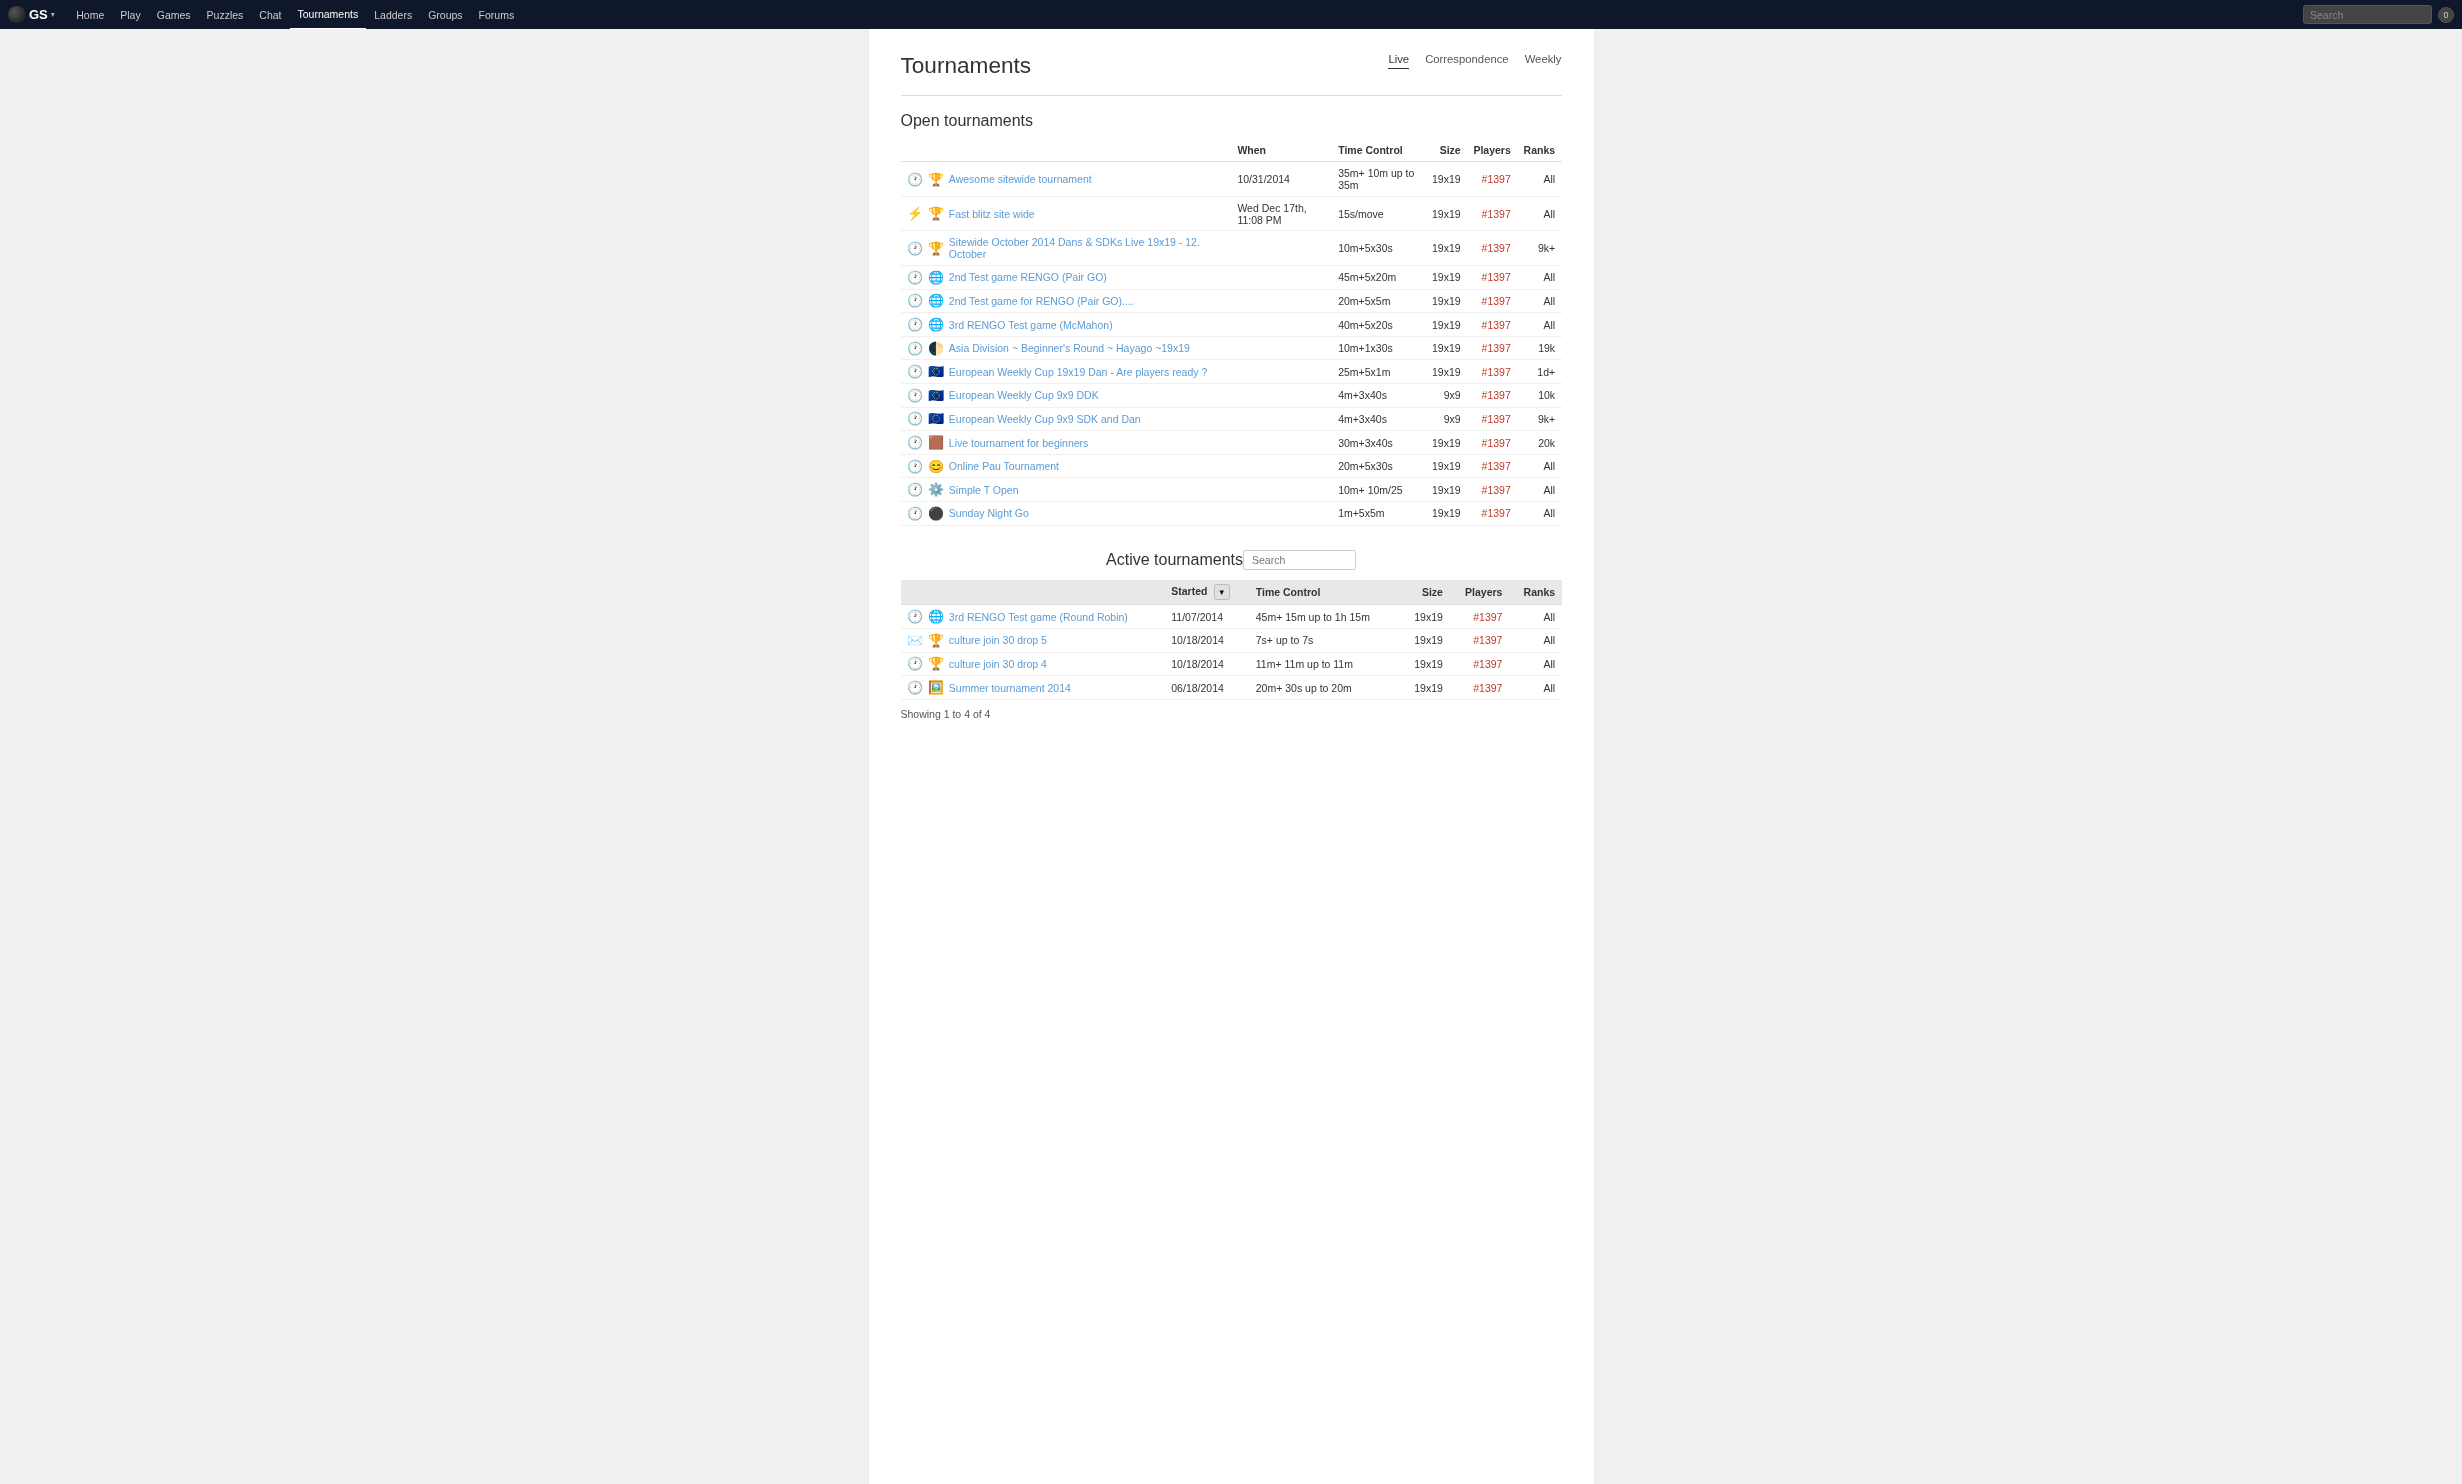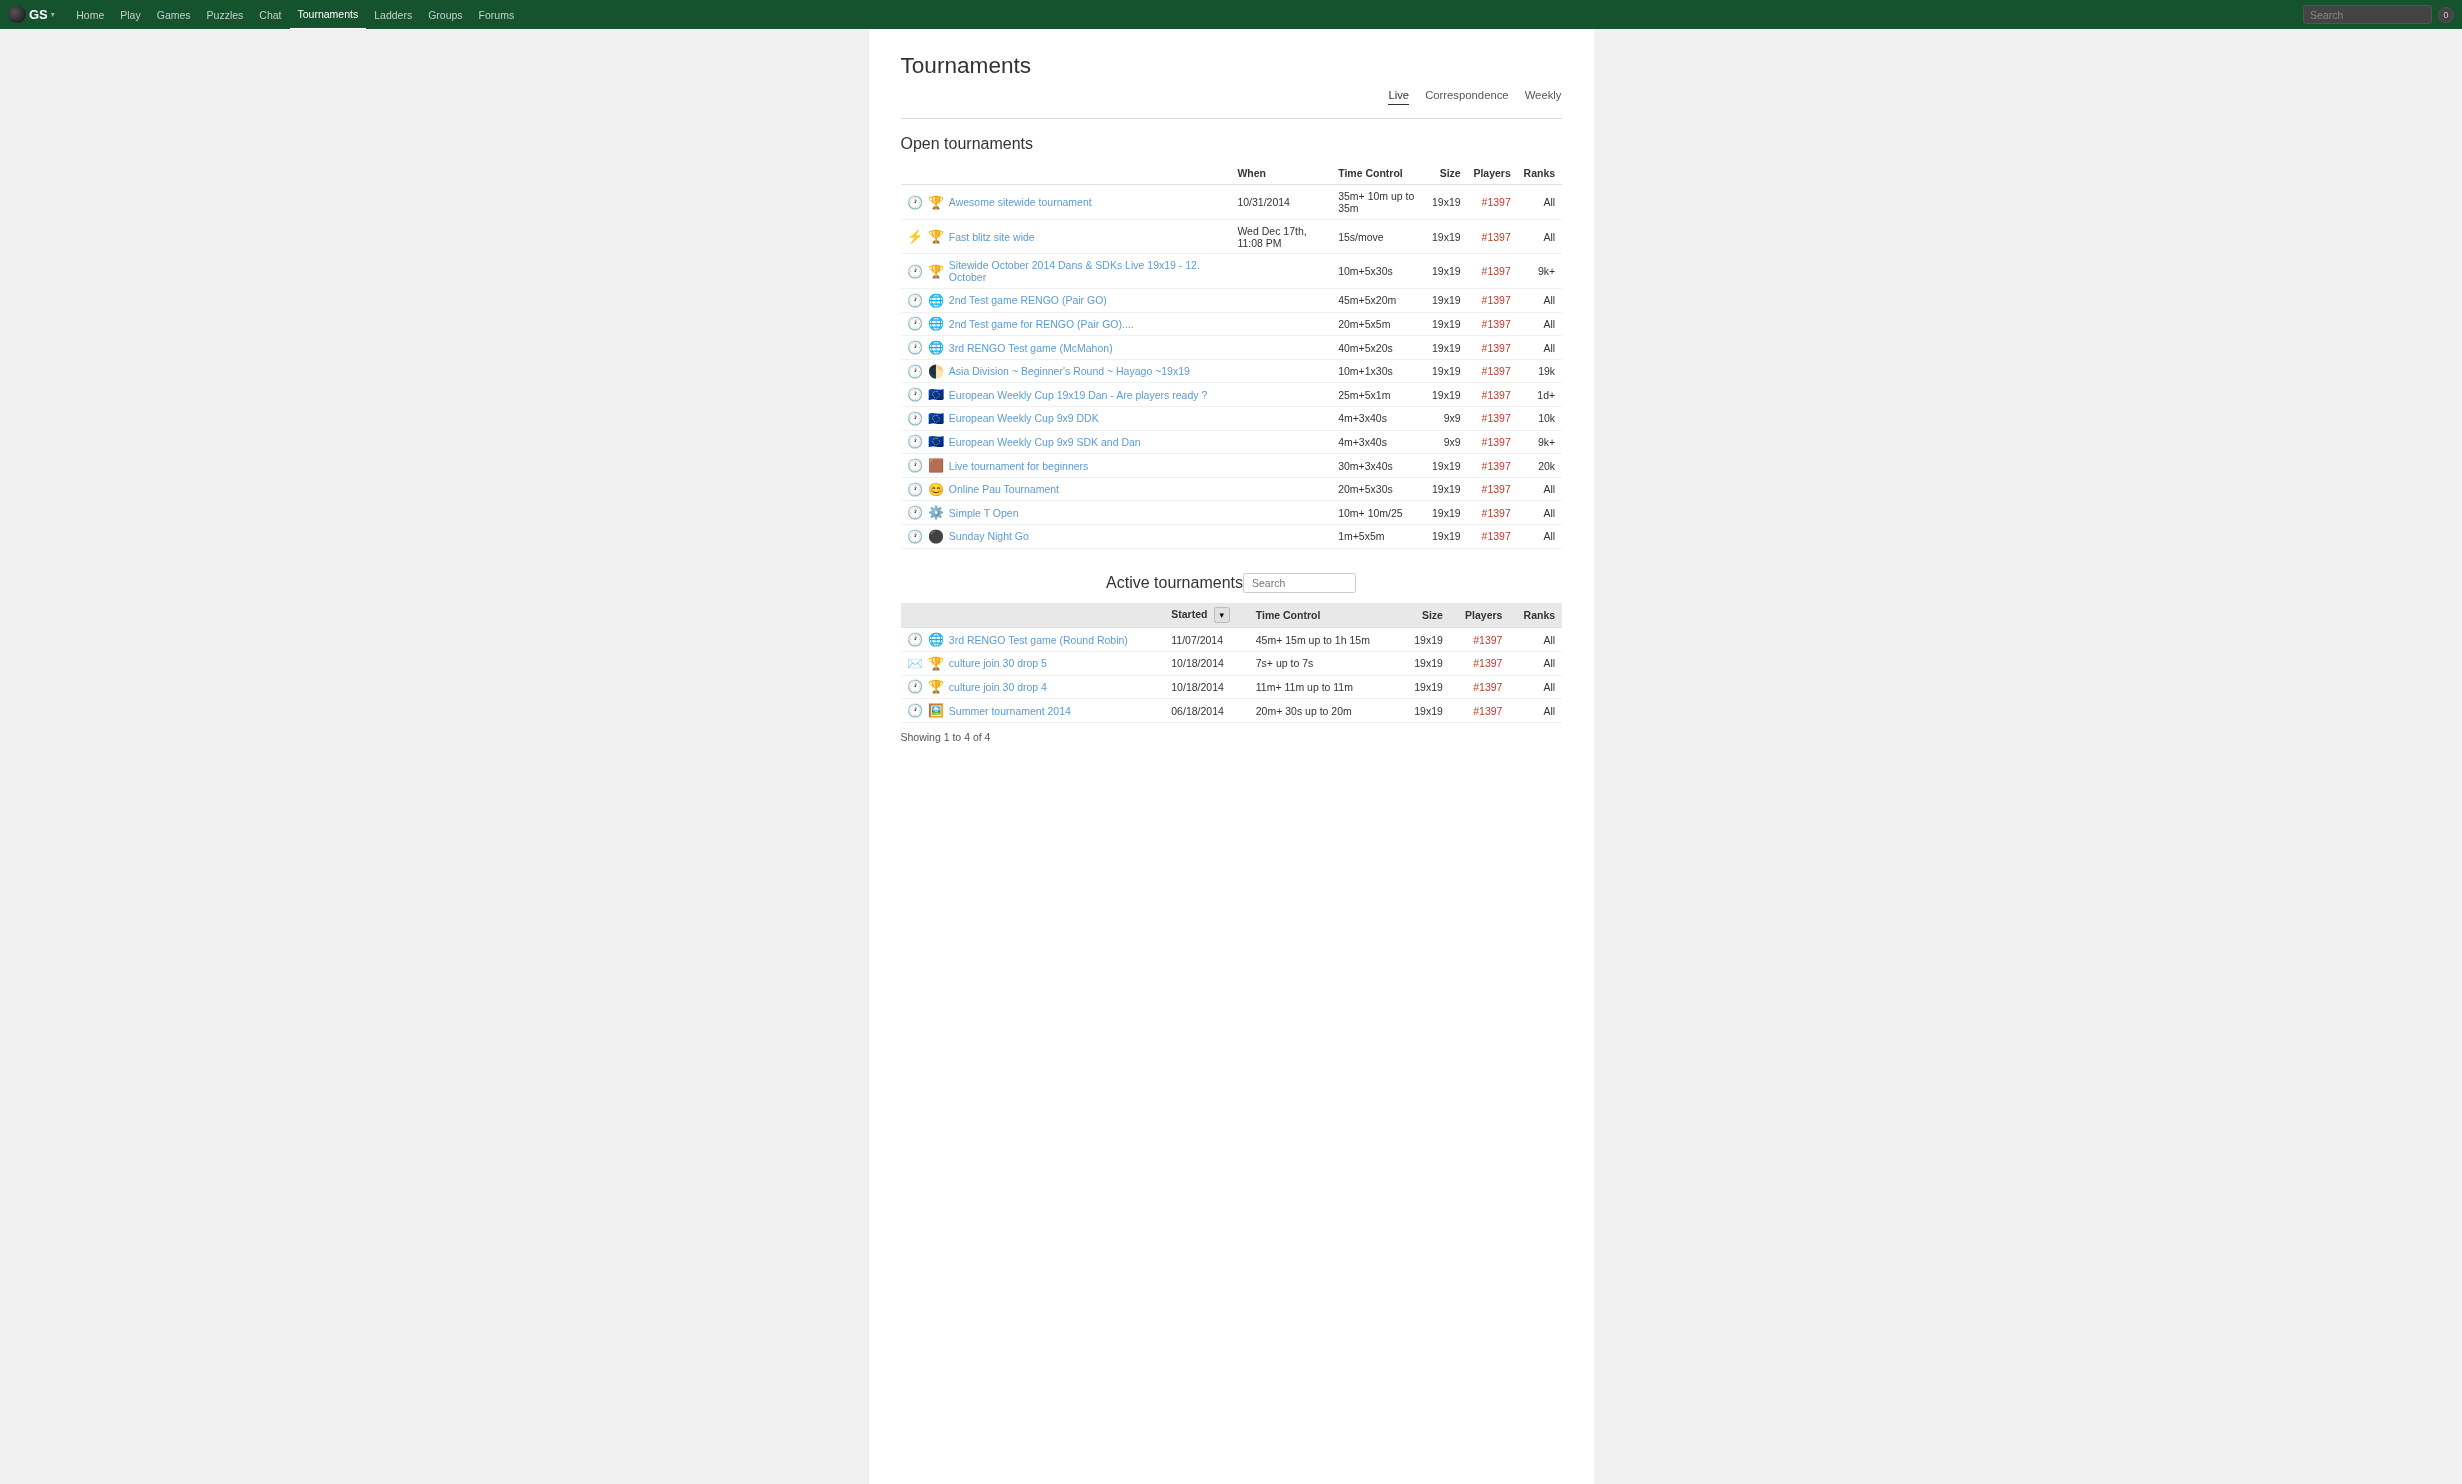--- a/index.html
+++ b/index.html
@@ -7,21 +7,21 @@
       font-family: -apple-system, BlinkMacSystemFont, "Segoe UI", Helvetica, Arial, sans-serif;
       font-size: 11.3px;
       background: #f0f0f0;
       color: #333;
     }
 
     
     #navbar {
       display: flex;
       align-items: center;
-      background: #14532d;
+      background: #0f172a;
       color: #ddd;
       height: 29px;
       padding: 0 8px;
       position: relative;
     }
     #navbar .logo {
       display: flex;
       align-items: center;
       margin-right: 6.4px;
     }
@@ -234,21 +234,21 @@
     <div class="nav-badge">
       <span>0</span>
     </div>
   </div>
 </div>
 
 <div id="main">
 
   <div style="display:flex; align-items:flex-start; justify-content:space-between; border-bottom: 0.8px solid #ddd; padding-bottom: 8px; margin-bottom: 16px;">
     <h1 class="page-title">Tournaments</h1>
-    <div class="tab-bar" style="border-bottom:none; margin-bottom:0;margin-top:36px;" id="tab-bar">
+    <div class="tab-bar" style="border-bottom:none; margin-bottom:0;" id="tab-bar">
         <a href="#" class="active">Live</a>
         <a href="#">Correspondence</a>
         <a href="#">Weekly</a>
       </div>
   </div>
 
   <h2 class="section-title">Open tournaments</h2>
 
   <table class="tournament-table">
     <thead>

